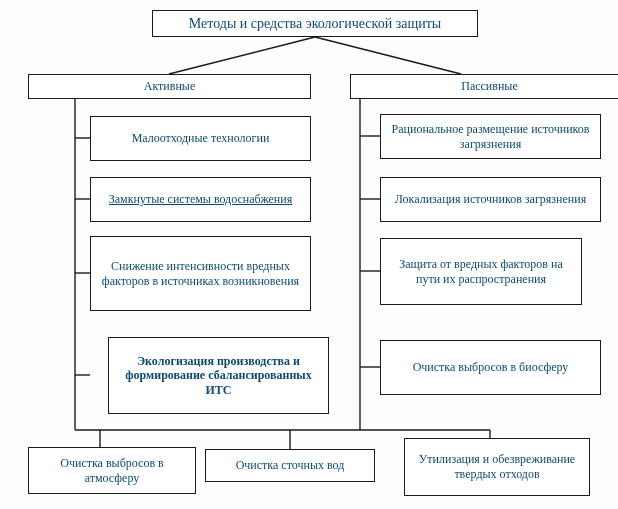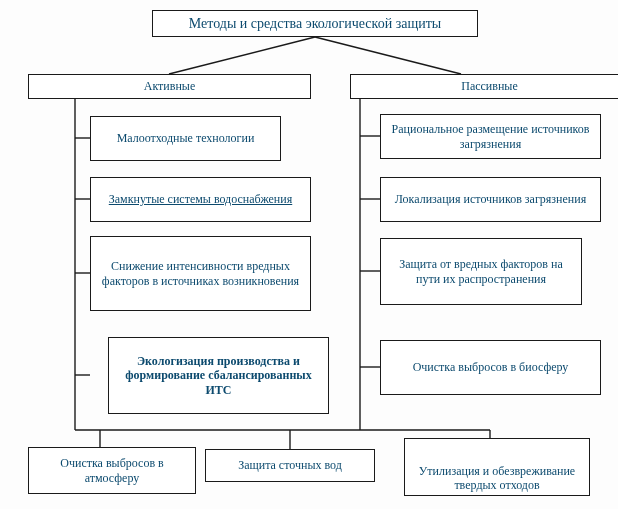--- a/index.html
+++ b/index.html
@@ -27,33 +27,33 @@
     justify-content: center;
     text-align: center;
     font-size: 12px;
     line-height: 1.22;
     padding: 2px 8px;
   }
   .box.root    { left:152px; top:10px;  width:326px; height:27px; font-size:14px; }
   .box.active  { left:28px;  top:74px;  width:283px; height:25px; }
   .box.passive { left:322px; top:74px;  width:279px; height:25px;margin-left:28px; }
 
-  .box.a1 { left:90px;  top:116px; width:191px; height:45px; }
+  .box.a1 { left:90px;  top:116px; width:221px; height:45px; }
   .box.a2 { left:90px;  top:177px; width:221px; height:45px;text-decoration:underline; }
   .box.a3 { left:90px;  top:236px; width:221px; height:75px; }
   .box.a4 { left:108px;  top:337px; width:221px; height:77px;font-weight:bold; }
 
   .box.p1 { left:380px; top:114px; width:221px; height:45px; }
   .box.p2 { left:380px; top:177px; width:221px; height:45px; }
   .box.p3 { left:380px; top:238px; width:202px; height:67px; }
   .box.p4 { left:380px; top:340px; width:221px; height:55px; }
 
   .box.b1 { left:28px;  top:447px; width:168px; height:47px; }
   .box.b2 { left:205px; top:449px; width:170px; height:33px; }
-  .box.b3 { left:404px; top:438px; width:186px; height:58px;align-items:flex-end; }
+  .box.b3 { left:404px; top:438px; width:186px; height:58px; }
 </style>
 </head>
 <body>
 
 <div class="canvas">
 
   <svg class="links" viewBox="0 0 618 509" xmlns="http://www.w3.org/2000/svg">
     <g stroke="#1a1a1a" stroke-width="1.4" fill="none">
 
       <path d="M 315 37 L 169 74"></path>
@@ -112,19 +112,19 @@
     <span>Защита от вредных факторов на пути их распространения</span>
   </div>
   <div class="box p4">
     <span>Очистка выбросов в биосферу</span>
   </div>
 
   <div class="box b1">
     <span>Очистка выбросов в атмосферу</span>
   </div>
   <div class="box b2">
-    <span>Защита сточных вод</span>
+    <span>Очистка сточных вод</span>
   </div>
   <div class="box b3">
     <span>Утилизация и обезвреживание твердых отходов</span>
   </div>
 
 </div>
 
 </body></html>

